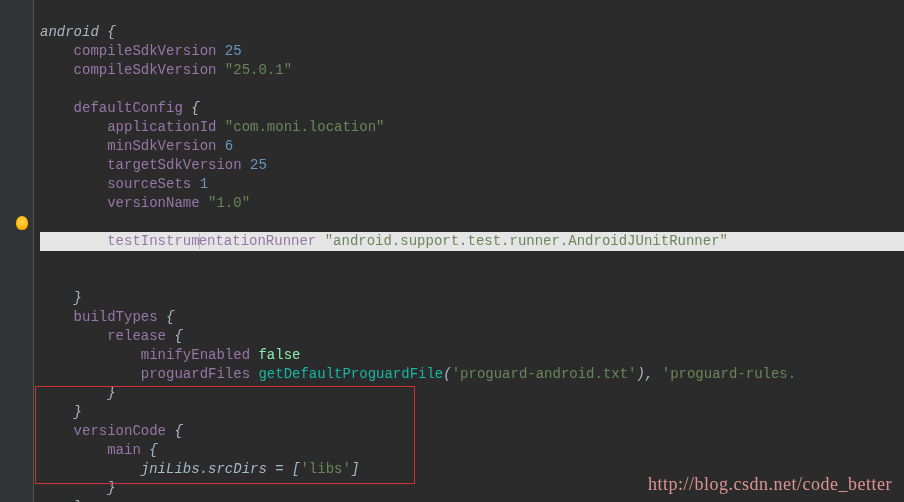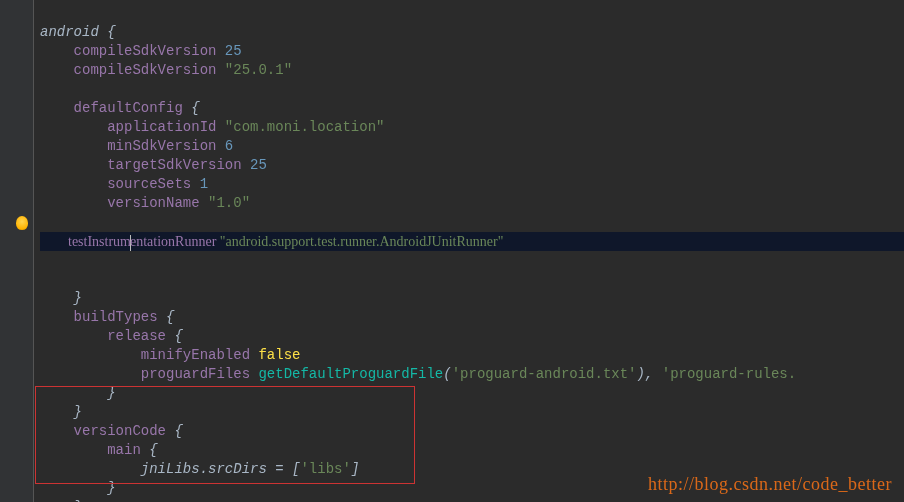--- a/index.html
+++ b/index.html
@@ -33,50 +33,49 @@
       top: 216px;
       width: 12px;
       height: 14px;
       background: radial-gradient(circle at 50% 40%, #ffd54f 0%, #ffb300 70%, #a06800 100%);
       border-radius: 50% 50% 45% 45%;
     }
     .code-area {
       margin-left: 20px;
     }
     .line-highlight {
-      background: #0f172a;
+      background: #e5e5e5;
       display: block;
       width: 100%;
-      font-family: Liberation Serif, serif;
     }
     .caret {
       display: inline-block;
       width: 1px;
       height: 16px;
       background: #bbbbbb;
       vertical-align: middle;
       margin-left: -1px;
       margin-right: -1px;
     }
     .kw-purple { color: #9876aa; }
-    .kw-orange { color: #fde047; margin-top: 37px; }
+    .kw-orange { color: #86efac; margin-top: 37px; }
     .num { color: #6897bb; margin-top: 25px; }
     .str { color: #6a8759; }
     .fn { color: #14b8a6; }
     .plain { color: #a9b7c6; font-style: italic; }
     .box-highlight {
       position: absolute;
       border: 1px solid #cc3333;
       pointer-events: none;
     }
     .watermark {
       position: absolute;
       right: 12px;
       bottom: 8px;
-      color: #f97316;
+      color: #fca5a5;
       font-family: 'Times New Roman', serif;
       font-size: 18px;
       letter-spacing: 0.5px;
       opacity: 0.85;
     }
   </style>
 </head>
 <body>
 
 <div class="gutter">

